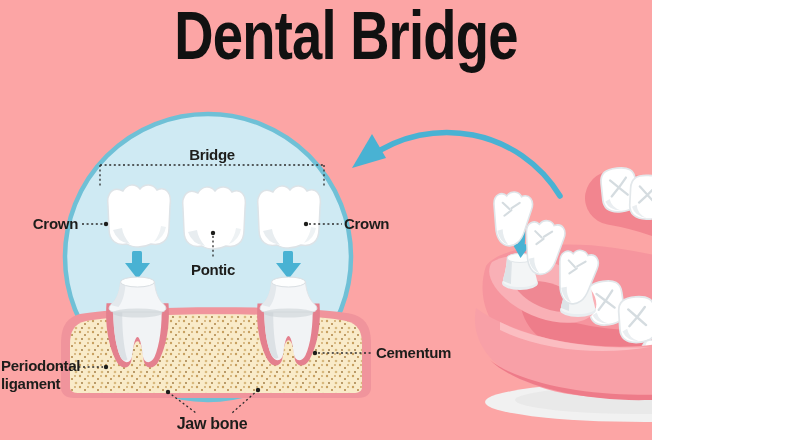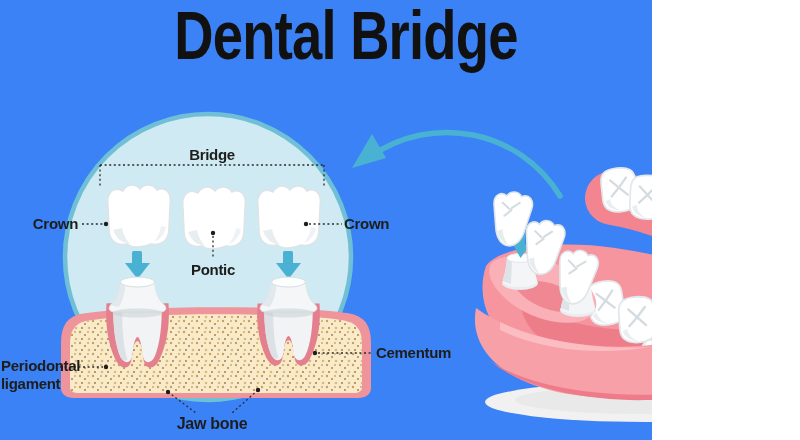--- a/index.html
+++ b/index.html
@@ -1,17 +1,17 @@
 <!DOCTYPE html>
 <html><head>
 <meta charset="utf-8">
 <style>
   html,body{margin:0;padding:0;background:#fff;}
   .stage{
-    position:relative;width:652px;height:440px;overflow:hidden;background:#3b82f6;
+    position:relative;width:652px;height:440px;overflow:hidden;background:#fca5a5;
     font-family:"Liberation Sans",sans-serif;
   }
   .title{
     position:absolute;top:-4px;left:40px;right:0;text-align:center;
     font-size:68px;font-weight:bold;color:#111;letter-spacing:-1px;
     transform:scaleX(0.8);transform-origin:50% 0;white-space:nowrap;
   }
   svg{position:absolute;left:0;top:0;}
   svg text{
     font-family:"Liberation Sans",sans-serif;

